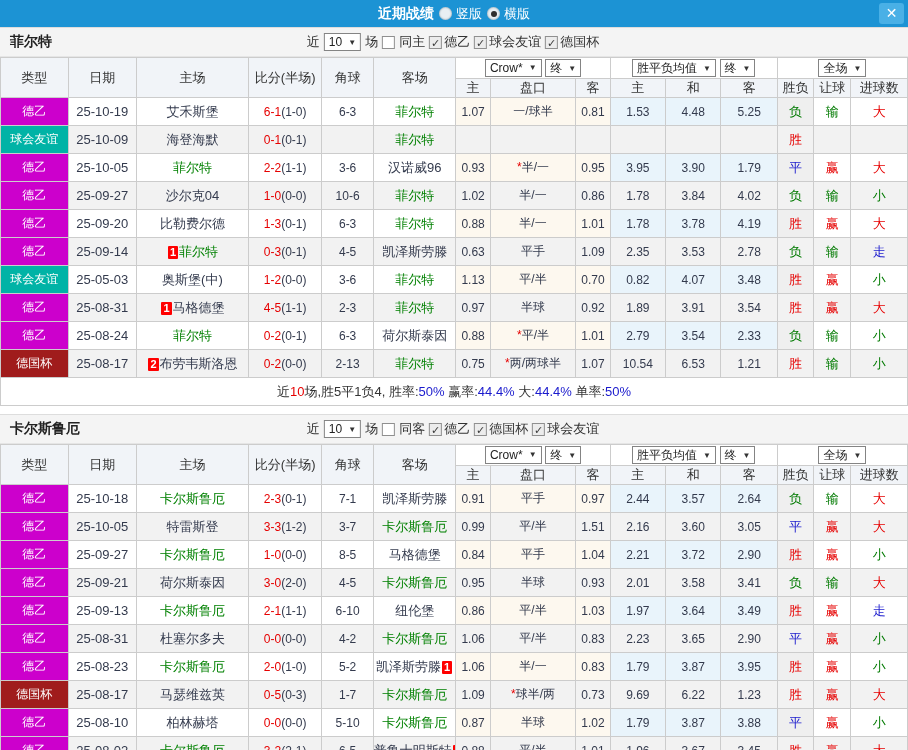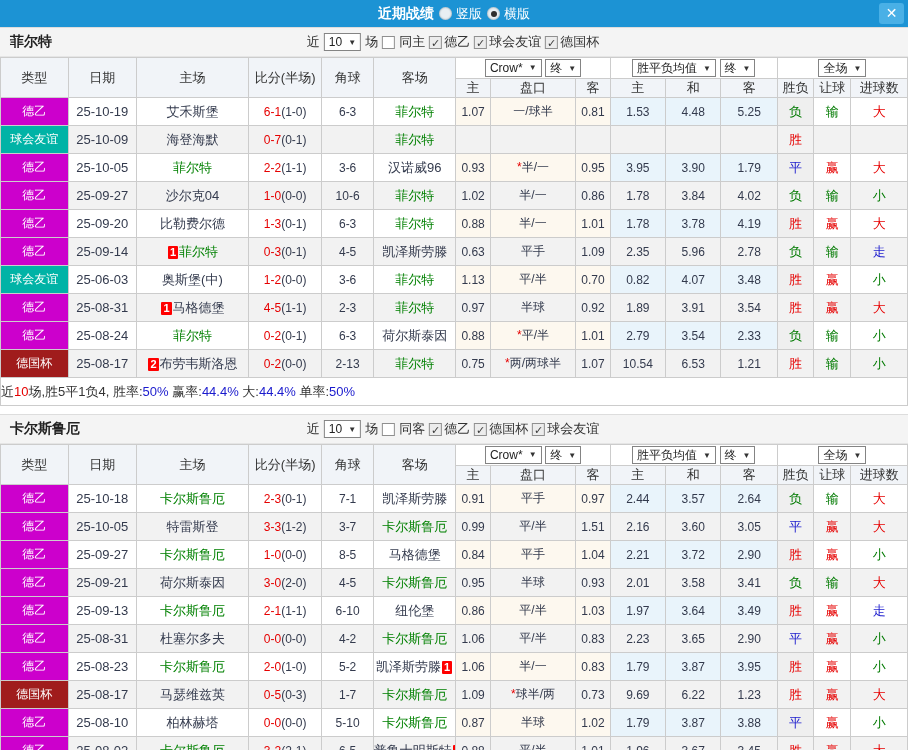--- a/index.html
+++ b/index.html
@@ -40,21 +40,21 @@
   .grid td.team{font-size:13px;}
   .grid td.date{font-size:13px;}
   span.hl{color:#008000;}
   .badge{background:#f00;color:#fff;font-size:11px;font-weight:bold;padding:0 2px;margin:0 1px;display:inline-block;line-height:13px;border-radius:1px;}
   td.score .ft{color:#e60000;cursor:pointer;}
   td.score .ht{color:#333a4d;}
   .star{color:#e60000;}
   td.res{font-size:13px;}
   .teamlink{cursor:pointer;}
   
-  .summary{height:27px;line-height:27px;text-align:left;font-size:13px;border:1px solid #ccc;border-top:none;background:#fff;}
+  .summary{height:27px;line-height:27px;text-align:center;font-size:13px;border:1px solid #ccc;border-top:none;background:#fff;}
   .sum-k{color:#333;}
   .sum-r{color:#e60000;}
   .sum-b{color:#1a1acd;}
   .gap{height:8px;background:#fff;}
 </style>
 </head>
 <body>
 
 <div class="titlebar">
   <span class="title">近期战绩</span>
@@ -174,21 +174,21 @@
         <td class="lblue">4.48</td>
         <td class="lblue">5.25</td>
         <td class="resbg res" style="color: rgb(0, 122, 0);">负</td>
         <td class="res" style="color: rgb(0, 122, 0);">输</td>
         <td class="res" style="color: rgb(230, 0, 0);">大</td>
       </tr>
       <tr class="alt">
         <td class="type" style="background: rgb(0, 179, 166);">球会友谊</td>
         <td class="date">25-10-09</td>
         <td class="team"><span class="teamlink">海登海默</span></td>
-        <td class="score"><span class="ft">0-7</span><span class="ht">(0-1)</span></td>
+        <td class="score"><span class="ft">0-1</span><span class="ht">(0-1)</span></td>
         <td class="cor"></td>
         <td class="team"><span class="hl teamlink">菲尔特</span></td>
         <td class="cream"></td>
         <td class="cream"></td>
         <td class="cream"></td>
         <td class="lblue"></td>
         <td class="lblue"></td>
         <td class="lblue"></td>
         <td class="resbg res" style="color: rgb(230, 0, 0);">胜</td>
         <td class="res" style="color: rgb(51, 51, 51);"></td>
@@ -249,29 +249,29 @@
         <td class="type" style="background: rgb(204, 0, 204);">德乙</td>
         <td class="date">25-09-14</td>
         <td class="team"><span class="badge">1</span><span class="hl teamlink">菲尔特</span></td>
         <td class="score"><span class="ft">0-3</span><span class="ht">(0-1)</span></td>
         <td class="cor">4-5</td>
         <td class="team"><span class="teamlink">凯泽斯劳滕</span></td>
         <td class="cream">0.63</td>
         <td class="cream"><span>平手</span></td>
         <td class="cream">1.09</td>
         <td class="lblue">2.35</td>
-        <td class="lblue">5.96</td>
+        <td class="lblue">3.53</td>
         <td class="lblue">2.78</td>
         <td class="resbg res" style="color: rgb(0, 122, 0);">负</td>
         <td class="res" style="color: rgb(0, 122, 0);">输</td>
         <td class="res" style="color: rgb(26, 26, 205);">走</td>
       </tr>
       <tr>
         <td class="type" style="background: rgb(0, 179, 166);">球会友谊</td>
-        <td class="date">25-06-03</td>
+        <td class="date">25-05-03</td>
         <td class="team"><span class="teamlink">奥斯堡(中)</span></td>
         <td class="score"><span class="ft">1-2</span><span class="ht">(0-0)</span></td>
         <td class="cor">3-6</td>
         <td class="team"><span class="hl teamlink">菲尔特</span></td>
         <td class="cream">1.13</td>
         <td class="cream"><span>平/半</span></td>
         <td class="cream">0.70</td>
         <td class="lblue">0.82</td>
         <td class="lblue">4.07</td>
         <td class="lblue">3.48</td>

